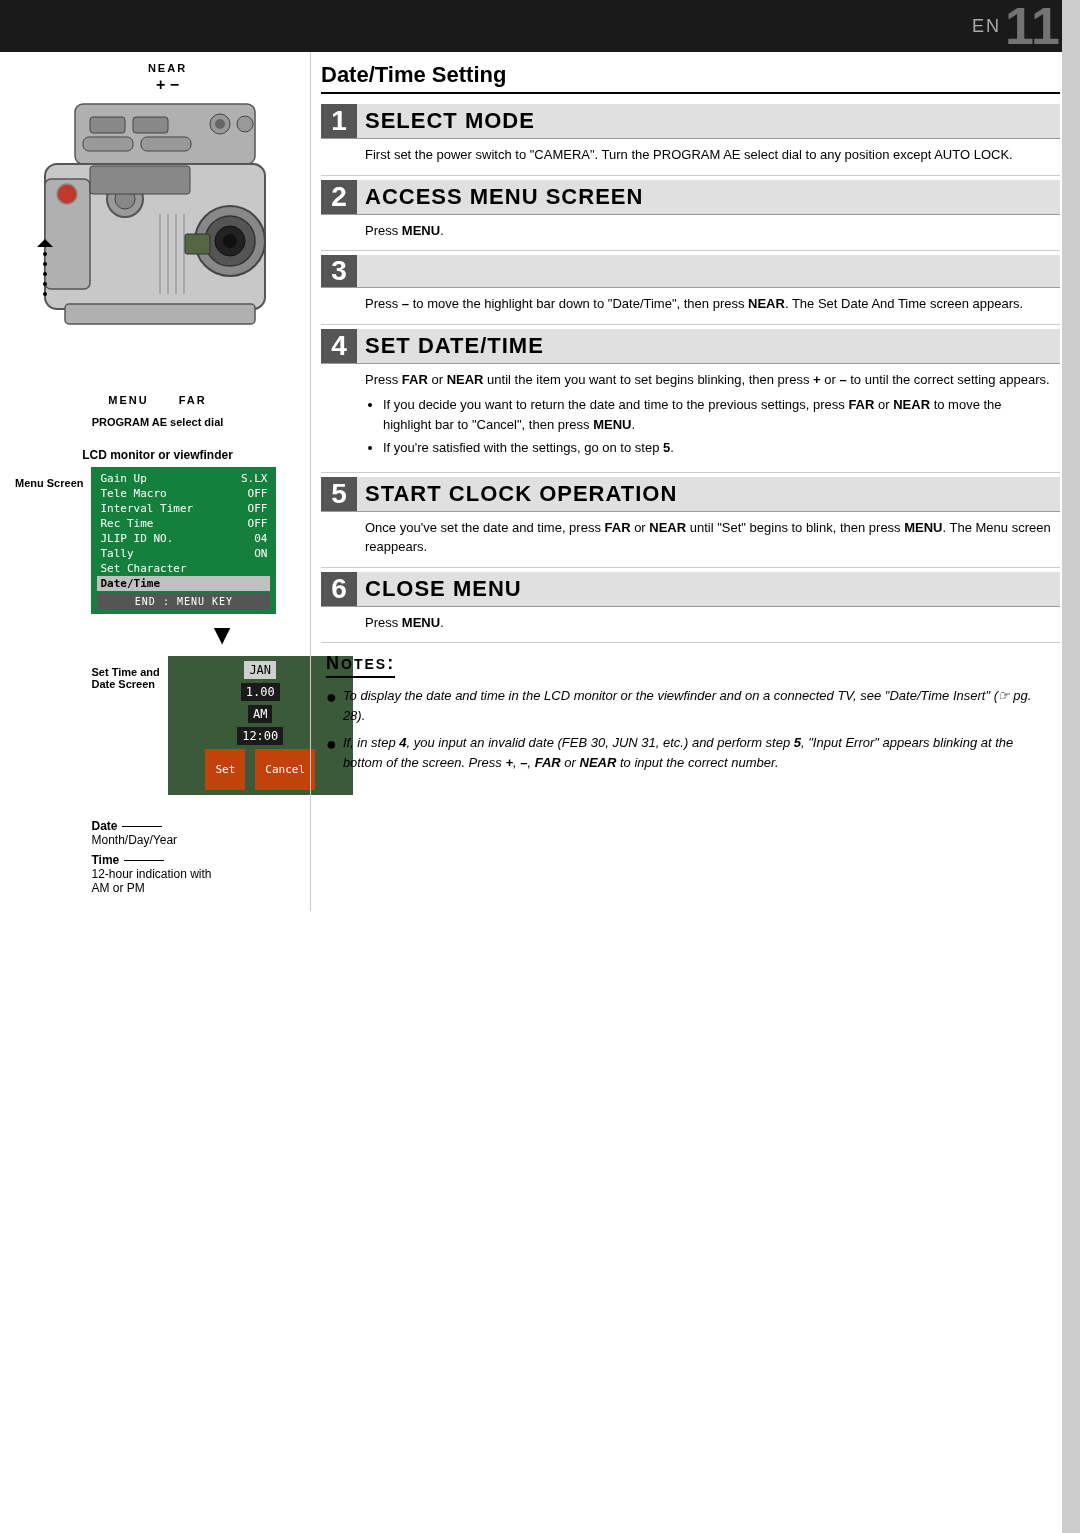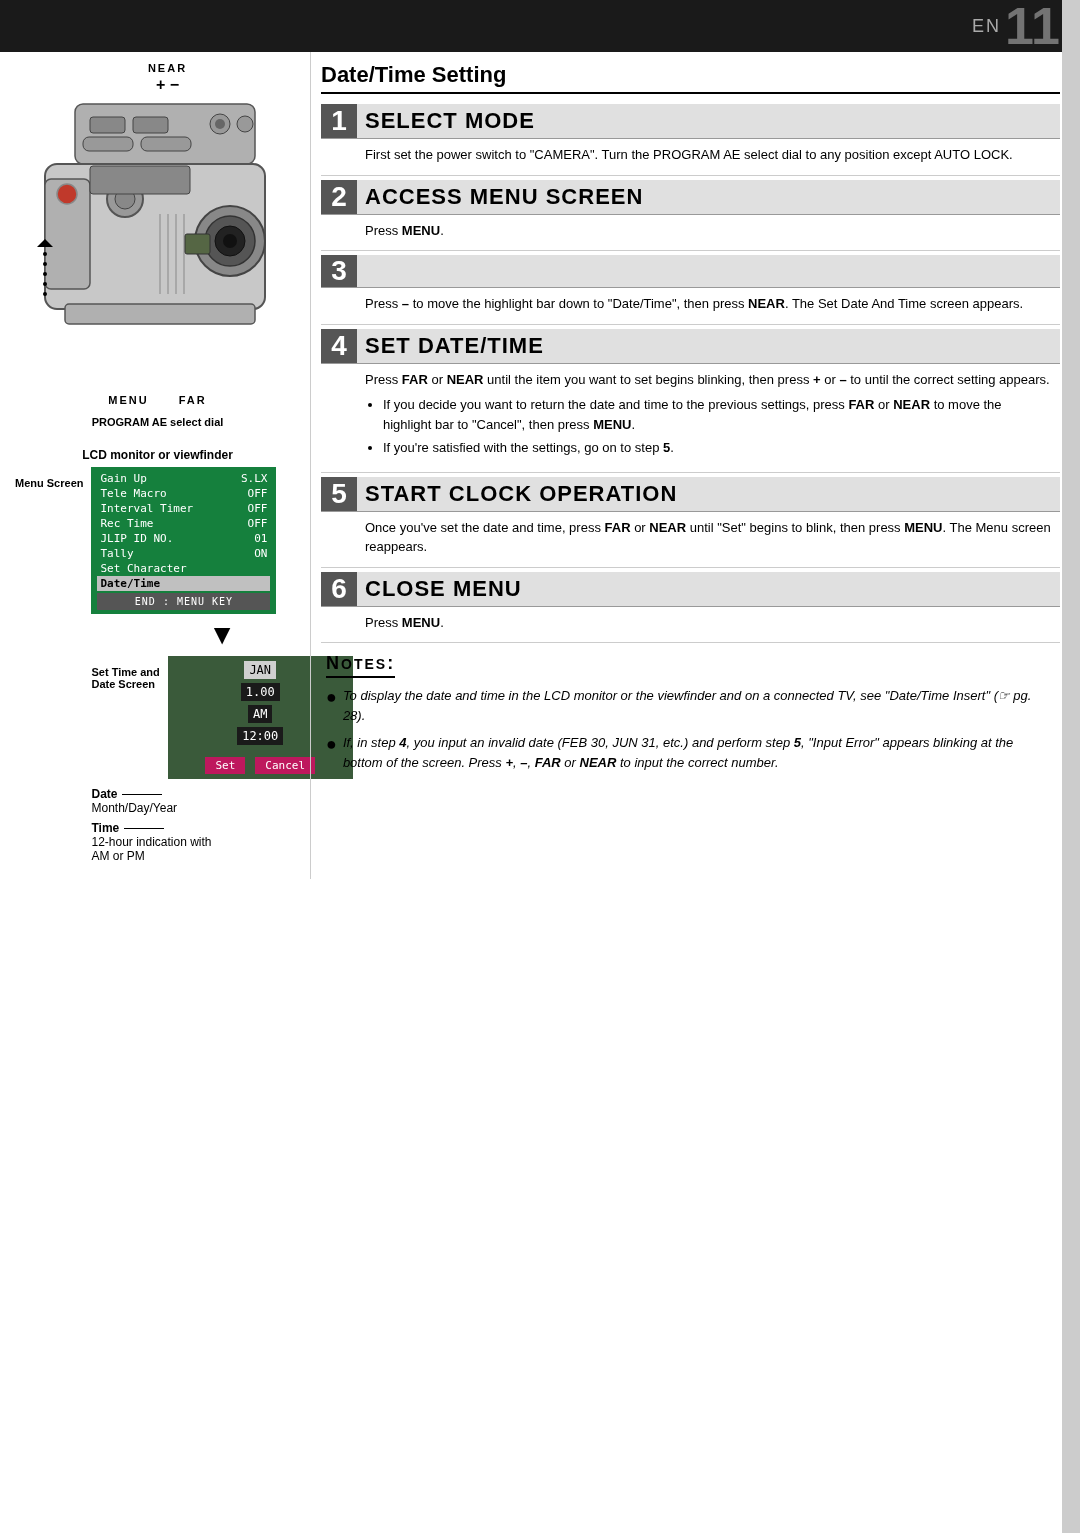--- a/index.html
+++ b/index.html
@@ -191,30 +191,29 @@
       background: #d0d0d0;
       color: #000;
     }
     .date-buttons {
       display: flex;
       gap: 10px;
       justify-content: center;
       margin-top: 3px;
     }
     .date-btn {
-      background: #be185d;
+      background: #c2410c;
       color: #fff;
-      padding: 2px 10px;
-      font-size: 11px;
-      margin-top: 8px;
+      padding: 14px 10px;
+      font-size: 11px;
     }
 
     
     .date-annotation {
-      margin-top: 8px;
+      margin-top: 24px;
       margin-left: 0;
     }
     .annotation-item {
       margin-bottom: 6px;
     }
     .annotation-label {
       font-weight: bold;
       font-size: 12px;
     }
     .annotation-line {
@@ -435,21 +434,21 @@
               <tr>
                 <td>Interval Timer</td>
                     <td>OFF</td>
               </tr>
               <tr>
                 <td>Rec Time</td>
                     <td>OFF</td>
               </tr>
               <tr>
                 <td>JLIP ID NO.</td>
-                    <td>01</td>
+                    <td>04</td>
               </tr>
               <tr>
                 <td>Tally</td>
                     <td>ON</td>
               </tr>
               <tr>
                 <td>Set Character</td>
                     <td></td>
               </tr>
               <tr class="highlighted-row">

